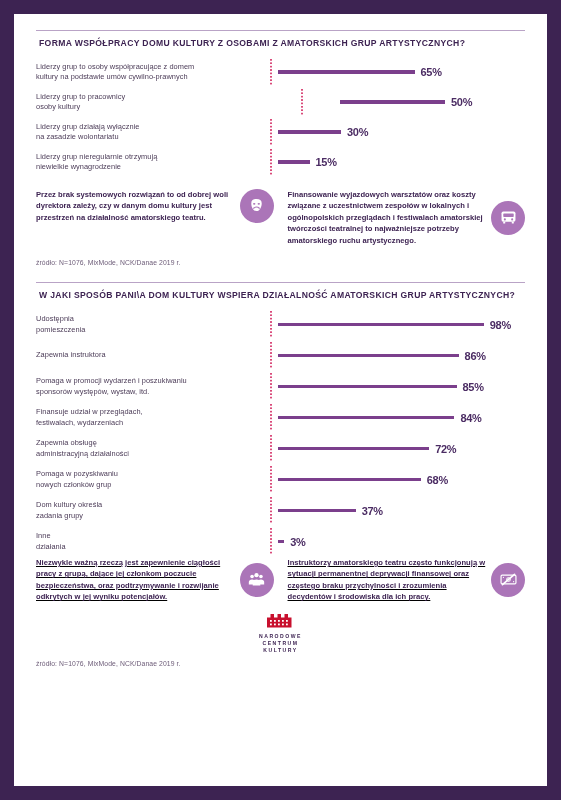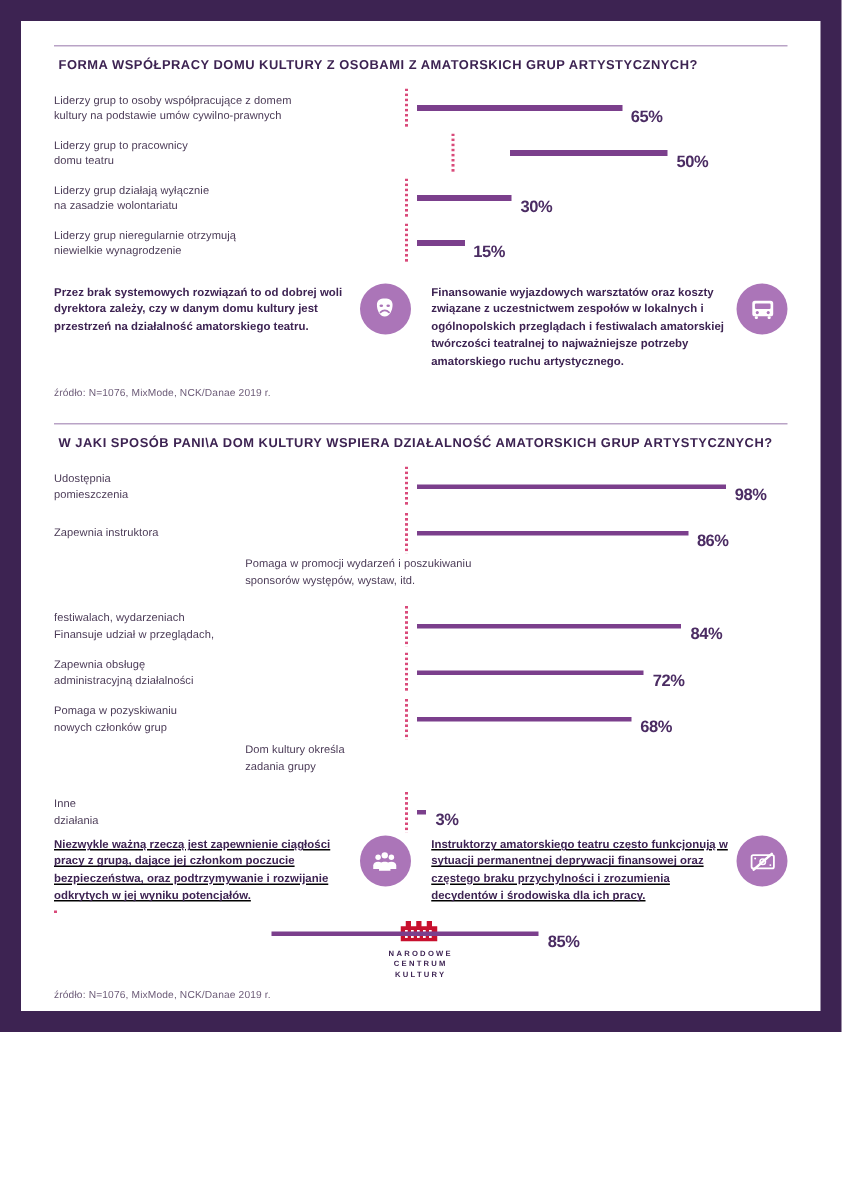--- a/index.html
+++ b/index.html
@@ -9,21 +9,21 @@
   }
   body {
     width: 561px;
     height: 800px;
     font-family: "Liberation Sans", sans-serif;
     overflow: hidden;
   }
   .poster {
     position: relative;
     width: 561px;
-    height: 688px;
+    height: 800px;
     box-sizing: border-box;
     background: #3d2352;
     padding: 14px;
   }
   .sheet {
     position: relative;
     width: 100%;
     height: 100%;
     box-sizing: border-box;
     background: #ffffff;
@@ -82,32 +82,32 @@
     background: #7b3f8c;
     border-radius: 0;
   }
   .bar-value {
     font-size: 11px;
     font-weight: bold;
     color: #4b2c63;
     margin-left: 6px;
     letter-spacing: -0.3px;
     white-space: nowrap;
-    margin-top: 11px;
   }
 
   
   .quote-row {
     display: flex;
     gap: 14px;
     align-items: flex-start;
   }
   .quote-box {
     flex: 1 1 0;
     display: flex;
+    align-items: center;
     gap: 0;
   }
   .quote-text {
     flex: 1 1 auto;
     font-size: 7.6px;
     line-height: 11.4px;
     font-weight: bold;
     color: #3d2352;
     letter-spacing: 0.02px;
   }
@@ -167,21 +167,21 @@
           <div class="axis-tick"></div>
           <div class="bar-wrap">
             <div class="bar" style="width:136.5px;"></div>
             <div class="bar-value">65%</div>
           </div>
         </div>
 
         <div class="bar-row" style="height:30px;gap:31px;">
           <div class="bar-label">
             <div>Liderzy grup to pracownicy</div>
-            <div>domu teatru</div>
+            <div>osoby kultury</div>
           </div>
           <div class="axis-tick"></div>
           <div class="bar-wrap">
             <div class="bar" style="width:105px;"></div>
             <div class="bar-value">50%</div>
           </div>
         </div>
 
         <div class="bar-row" style="height:30px;">
           <div class="bar-label">
@@ -262,36 +262,36 @@
           <div class="bar-label">
             <div>Zapewnia instruktora</div>
           </div>
           <div class="axis-tick"></div>
           <div class="bar-wrap">
             <div class="bar" style="width:180.6px;"></div>
             <div class="bar-value">86%</div>
           </div>
         </div>
 
-        <div class="bar-row" style="height:31px;flex-direction:column;">
+        <div class="bar-row" style="height:31px;">
           <div class="bar-label">
             <div>Pomaga w promocji wydarzeń i poszukiwaniu</div>
             <div>sponsorów występów, wystaw, itd.</div>
           </div>
           <div class="axis-tick"></div>
           <div class="bar-wrap">
             <div class="bar" style="width:178.5px;"></div>
             <div class="bar-value">85%</div>
           </div>
         </div>
 
         <div class="bar-row" style="height:31px;">
           <div class="bar-label">
+            <div>Finansuje udział w przeglądach,</div>
             <div>festiwalach, wydarzeniach</div>
-            <div>Finansuje udział w przeglądach,</div>
           </div>
           <div class="axis-tick"></div>
           <div class="bar-wrap">
             <div class="bar" style="width:176.4px;"></div>
             <div class="bar-value">84%</div>
           </div>
         </div>
 
         <div class="bar-row" style="height:31px;">
           <div class="bar-label">
@@ -310,21 +310,21 @@
             <div>Pomaga w pozyskiwaniu</div>
             <div>nowych członków grup</div>
           </div>
           <div class="axis-tick"></div>
           <div class="bar-wrap">
             <div class="bar" style="width:142.8px;"></div>
             <div class="bar-value">68%</div>
           </div>
         </div>
 
-        <div class="bar-row" style="height:31px;flex-direction:column;">
+        <div class="bar-row" style="height:31px;">
           <div class="bar-label">
             <div>Dom kultury określa</div>
             <div>zadania grupy</div>
           </div>
           <div class="axis-tick"></div>
           <div class="bar-wrap">
             <div class="bar" style="width:77.7px;"></div>
             <div class="bar-value">37%</div>
           </div>
         </div>

